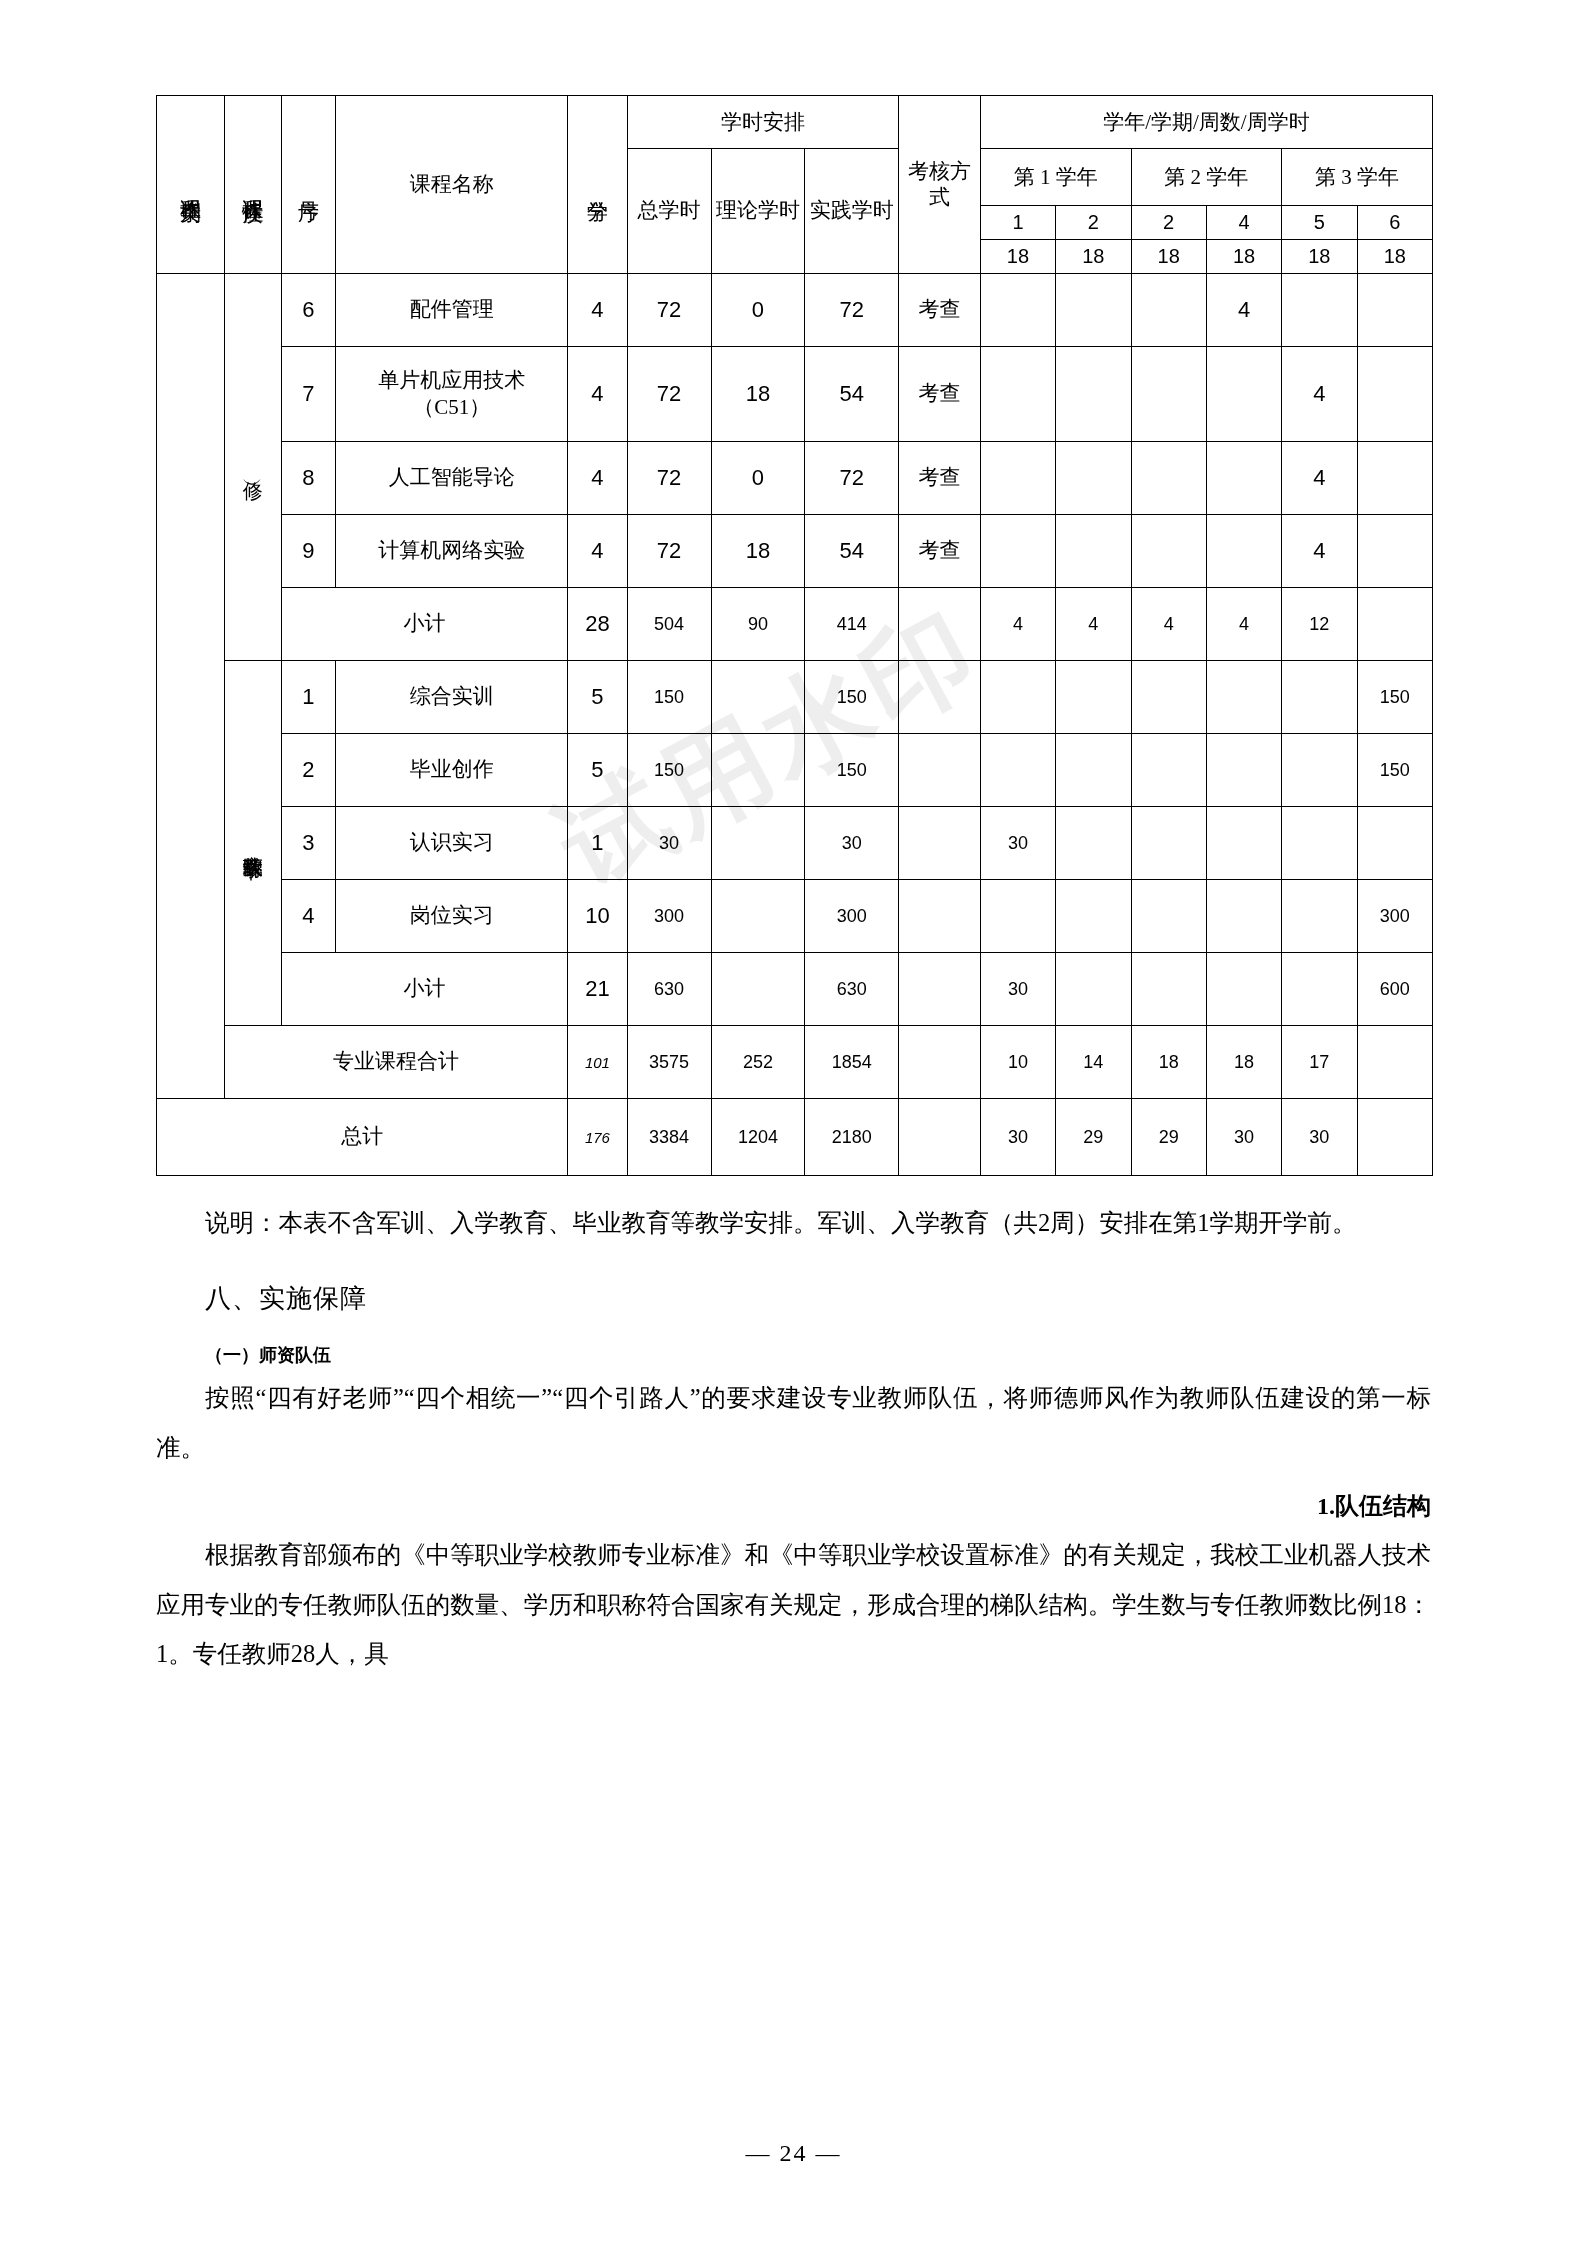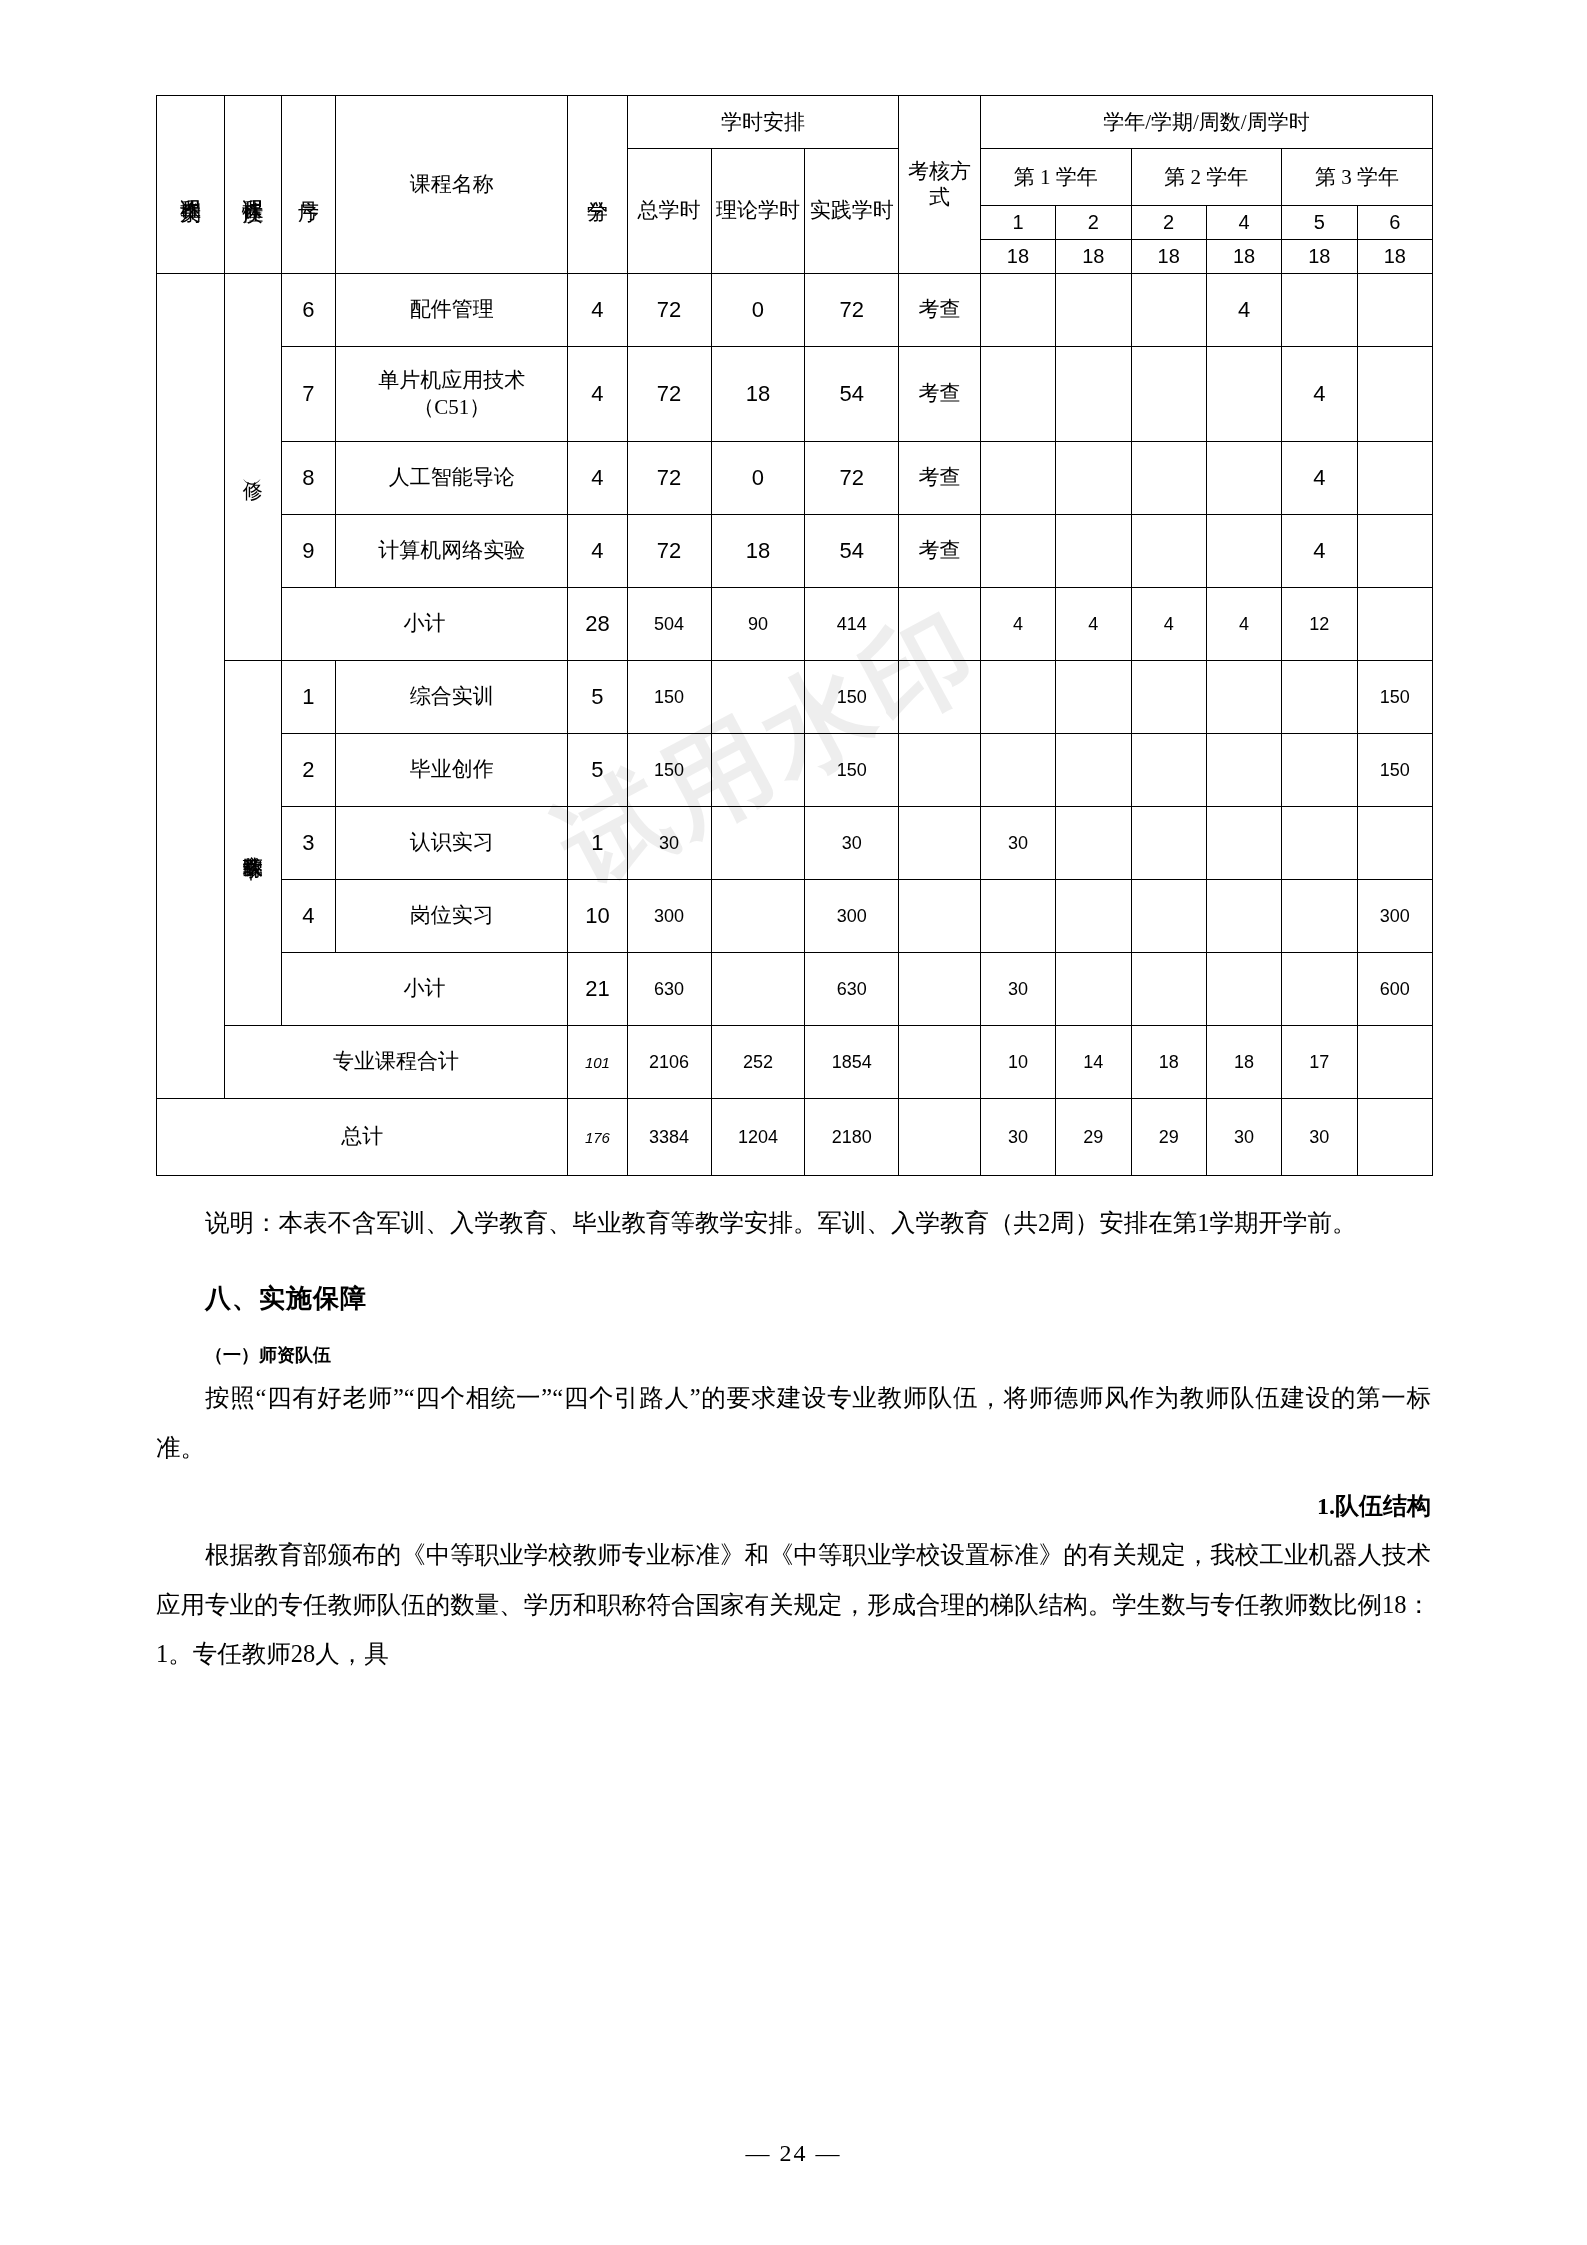--- a/index.html
+++ b/index.html
@@ -104,21 +104,21 @@
     font-size:24.5px;
     line-height:2.02;
     text-align:justify;
     text-justify:inter-ideograph;
     margin:0;
     padding:0;
   }
   .para.indent{text-indent:49px;}
   .h-sec{
     font-size:26px;
-    font-weight:bold;
+    font-weight:normal;
     margin:26px 0 0 0;
     text-indent:49px;
     letter-spacing:1px;
     line-height:2.0;
   }
   .h-sub{
     font-size:18px;
     font-weight:bold;
     margin:12px 0 0 0;
     text-indent:49px;
@@ -390,21 +390,21 @@
           <td class="cell num-sm"></td>
           <td class="cell num-sm"></td>
           <td class="cell num-sm"></td>
           <td class="cell num-sm"></td>
           <td class="cell num-sm">600</td>
         </tr>
 
         <tr>
           <td class="cell cname" colspan="3">专业课程合计</td>
           <td class="cell num-xs">101</td>
-          <td class="cell num-sm">2106</td>
+          <td class="cell num-sm">3575</td>
           <td class="cell num-sm">252</td>
           <td class="cell num-sm">1854</td>
           <td class="cell cname"></td>
           <td class="cell num-sm">10</td>
           <td class="cell num-sm">14</td>
           <td class="cell num-sm">18</td>
           <td class="cell num-sm">18</td>
           <td class="cell num-sm">17</td>
           <td class="cell num-sm"></td>
         </tr>

